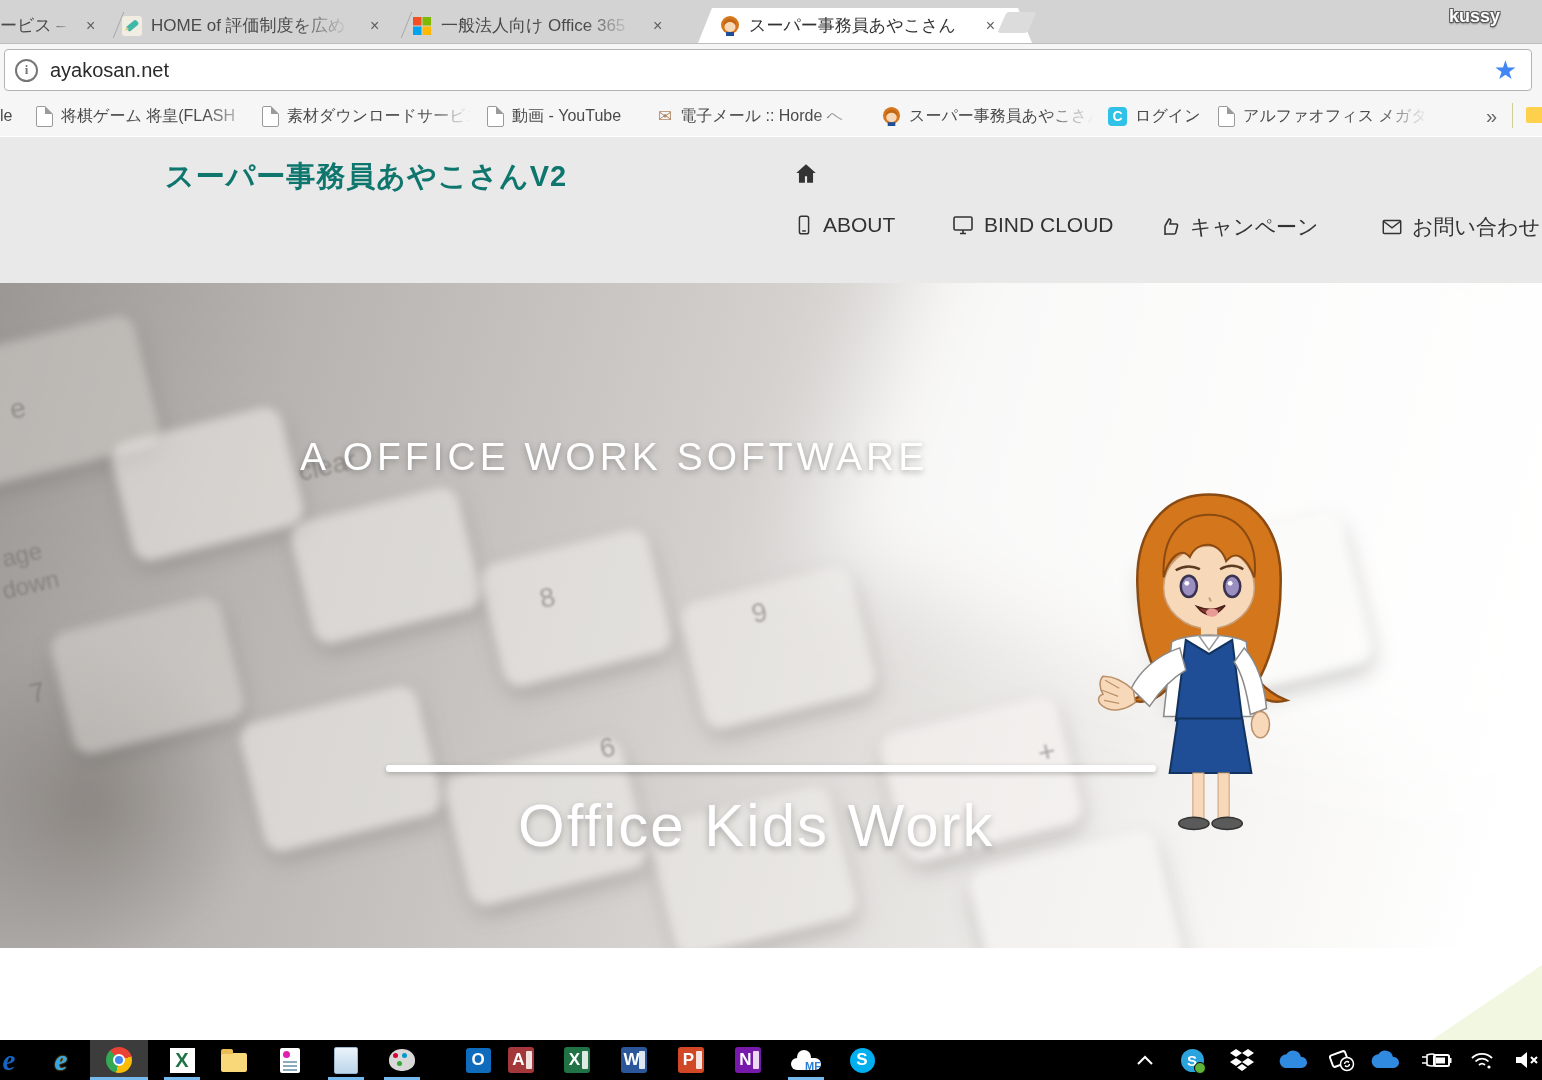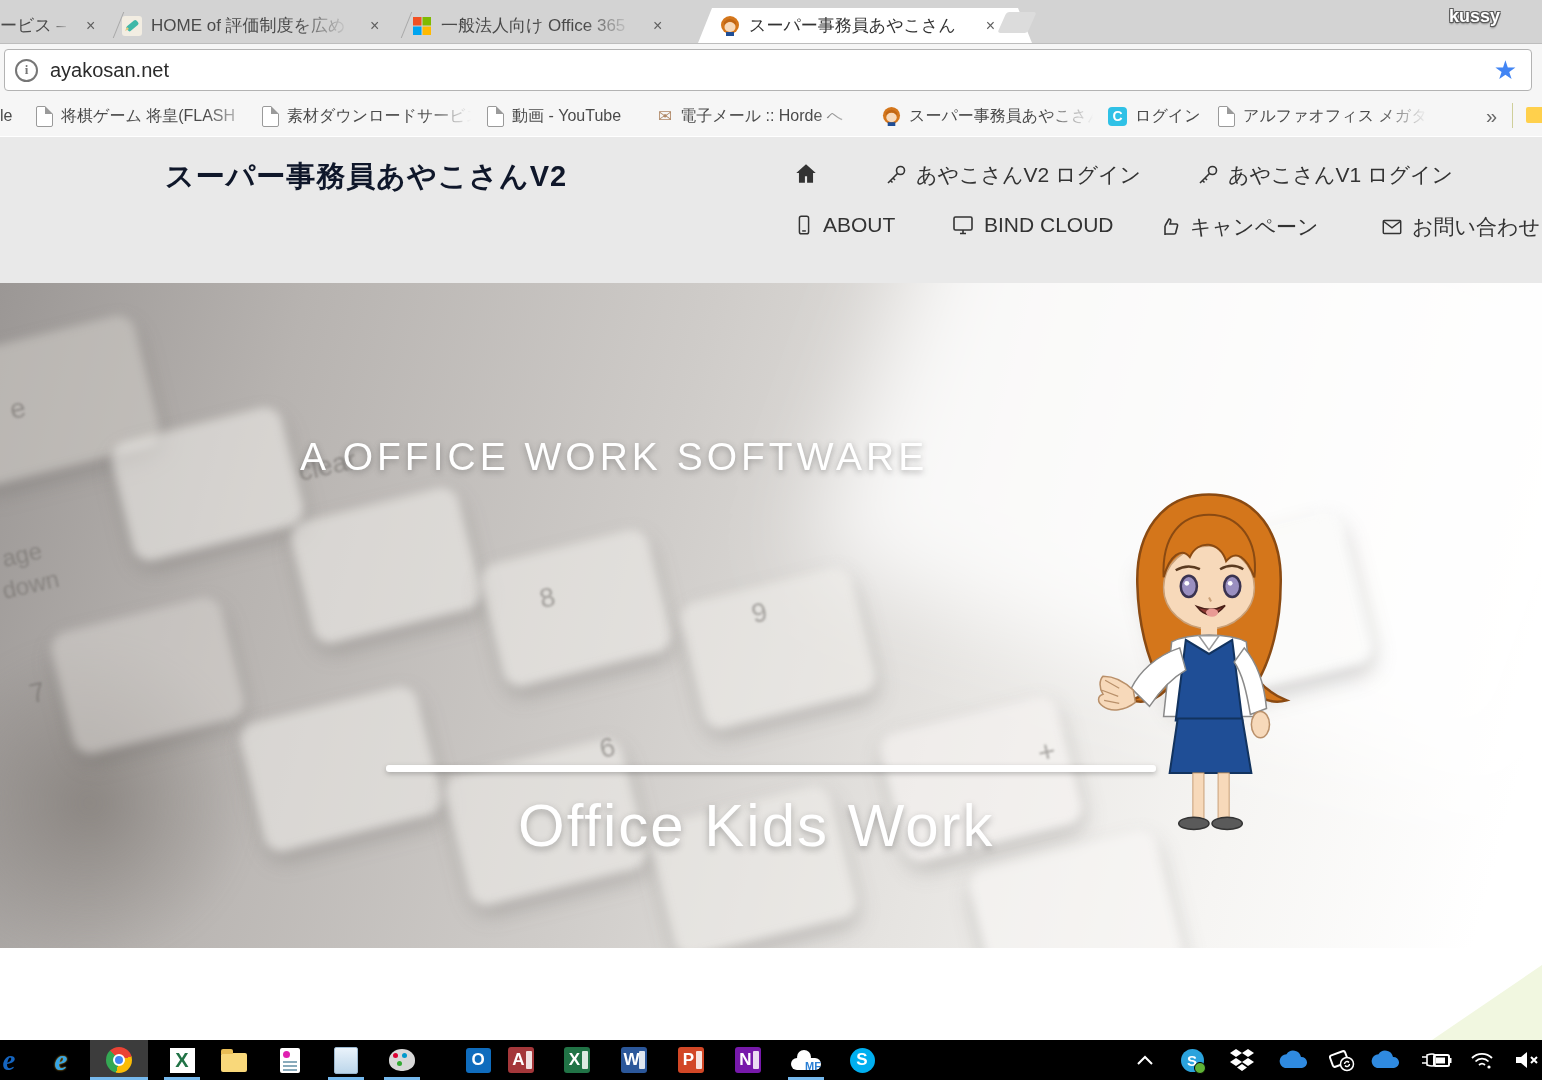--- a/index.html
+++ b/index.html
@@ -41,21 +41,21 @@
   .pageic:after{content:"";position:absolute;right:-1px;top:-1px;border:4px solid #f6f6f6;
       border-left-color:#9a9a9a;border-bottom-color:#9a9a9a;}
   .cbadge{width:19px;height:19px;border-radius:4px;background:#2fc1e6;color:#fff;font-weight:bold;
       font-size:14px;display:flex;align-items:center;justify-content:center;}
   .envic{font-size:17px;color:#b08968;}
   .bm-sep{position:absolute;left:1512px;top:8px;width:1px;height:25px;background:#cfcf9a;}
   .folder-part{position:absolute;left:1526px;top:12px;width:20px;height:16px;background:#ffd04c;border-radius:2px;}
 
   
   .siteheader{left:0;top:137px;width:1542px;height:146px;background:#e9e9e9;}
-  .sitetitle{position:absolute;left:165px;top:20px;font-size:29px;font-weight:bold;color:#0f172a;letter-spacing:1px;}
+  .sitetitle{position:absolute;left:165px;top:20px;font-size:29px;font-weight:bold;color:#0f766e;letter-spacing:1px;}
   .nav{position:absolute;display:flex;align-items:center;gap:8px;font-size:21px;color:#333;cursor:pointer;}
   .nav svg{stroke:#333;fill:none;stroke-width:1.6;}
 
   
   .hero{left:0;top:283px;width:1542px;height:665px;overflow:hidden;
      background:linear-gradient(105deg,#9b9795 0%,#b7b3b0 18%,#cfccc9 42%,#e6e4e1 62%,#f6f5f3 80%,#ffffff 96%);}
   .key{position:absolute;border-radius:18px;transform:rotate(-14deg);filter:blur(5px);
      background:rgba(240,238,235,.55);box-shadow:0 10px 20px rgba(95,92,88,.30);}
   .band{position:absolute;left:880px;top:-140px;width:760px;height:560px;background:rgba(255,255,255,.8);
      transform:rotate(20deg);filter:blur(45px);}
@@ -218,34 +218,20 @@
 </div>
 
 <div class="abs siteheader">
   <div class="sitetitle">スーパー事務員あやこさんV2</div>
 
   <div class="nav" style="left:793px;top:24px;">
     <svg width="26" height="26" viewBox="0 0 24 24">
       <path d="M12 3 3 11h2.5v9h5.5v-6h2v6h5.5v-9H21z" fill="#333" stroke="none"></path>
     </svg>
   </div>
-  <div class="nav" style="left:884px;top:24px;">
-    <svg width="24" height="24" viewBox="0 0 24 24">
-      <circle cx="16.5" cy="7.5" r="4"></circle>
-      <path d="M13.5 10.5 4 20 M6.5 17.5 8.5 19.5 M9 15 11 17"></path>
-    </svg>
-    <span>あやこさんV2 ログイン</span>
-  </div>
-  <div class="nav" style="left:1196px;top:24px;">
-    <svg width="24" height="24" viewBox="0 0 24 24">
-      <circle cx="16.5" cy="7.5" r="4"></circle>
-      <path d="M13.5 10.5 4 20 M6.5 17.5 8.5 19.5 M9 15 11 17"></path>
-    </svg>
-    <span>あやこさんV1 ログイン</span>
-  </div>
 
   <div class="nav" style="left:793px;top:76px;">
     <svg width="22" height="24" viewBox="0 0 24 24">
       <rect x="7" y="2.5" width="10" height="19" rx="2"></rect>
         <path d="M10 18.5 H14"></path>
     </svg>
     <span>ABOUT</span>
   </div>
   <div class="nav" style="left:950px;top:76px;">
     <svg width="26" height="24" viewBox="0 0 24 24">

